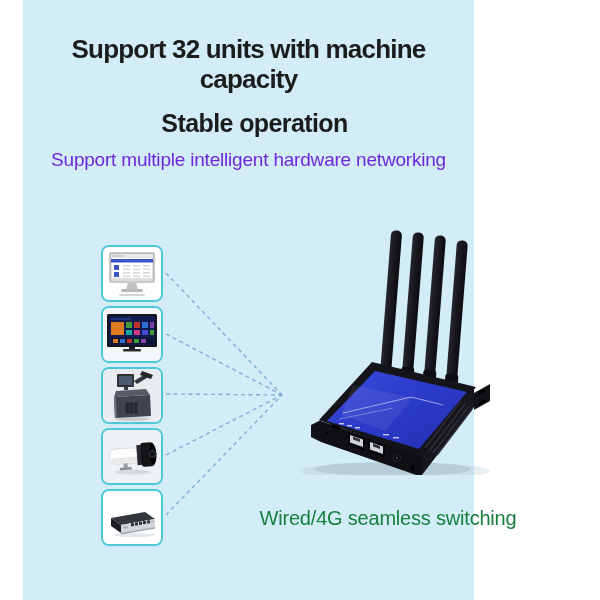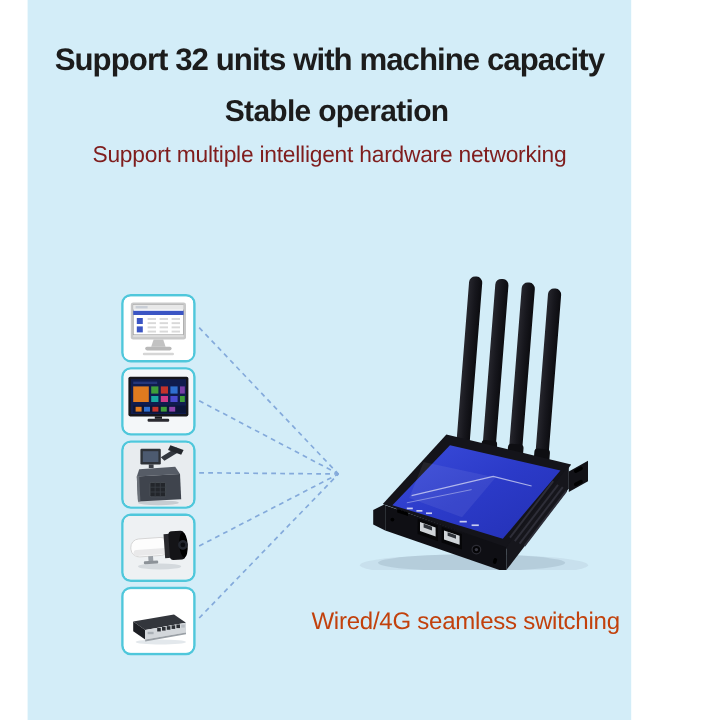--- a/index.html
+++ b/index.html
@@ -2,42 +2,42 @@
 <html><head>
 <meta charset="utf-8">
 <style>
   html,body{margin:0;padding:0;}
   body{
     width:600px;height:600px;position:relative;overflow:hidden;
     background:#ffffff;
     font-family:"Liberation Sans", sans-serif;
   }
   .panel{
-    position:absolute;left:23px;top:0;width:503px;height:600px;
+    position:absolute;left:23px;top:0;width:451px;height:600px;
     background:#d3edf8;
   }
   .hdr{position:absolute;left:0;right:0;top:34px;text-align:center;color:#1c1c1c;}
   .hdr h1{margin:0;font-size:26px;font-weight:700;letter-spacing:-0.8px;line-height:30px;}
   .hdr h2{margin:15px 0 0 0;font-size:25px;font-weight:700;letter-spacing:-0.6px;line-height:28px;padding-left:12px;}
-  .hdr p{margin:11px 0 0 0;font-size:19px;font-weight:400;letter-spacing:-0.2px;color:#7f1d1d;line-height:23px;}
+  .hdr p{margin:11px 0 0 0;font-size:19px;font-weight:400;letter-spacing:-0.2px;color:#6d28d9;line-height:23px;}
   .connectors{position:absolute;left:0;top:0;width:600px;height:600px;pointer-events:none;}
   .devices{
     position:absolute;left:78px;top:245px;
     display:flex;flex-direction:column;gap:4px;
   }
   .device-box{
     width:62px;height:57px;box-sizing:border-box;
     border:2px solid #4fc7db;border-radius:8px;
     background:#ffffff;overflow:hidden;
   }
   .device-box svg{display:block;}
   .router-wrap{position:absolute;left:270px;top:215px;width:210px;height:260px;}
   .caption{
     position:absolute;left:225px;top:495px;width:280px;
-    text-align:center;font-size:20px;color:#c2410c;letter-spacing:-0.2px;
+    text-align:center;font-size:20px;color:#15803d;letter-spacing:-0.2px;
     white-space:nowrap;
     margin-top:12px;
   }
 </style>
 </head>
 <body>
 
 <div class="panel">
 
   <div class="hdr">

